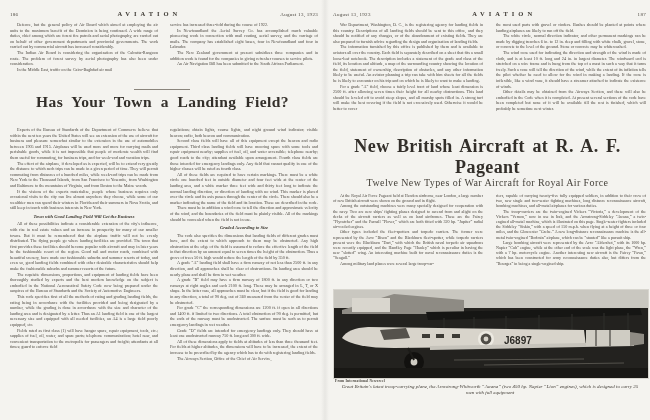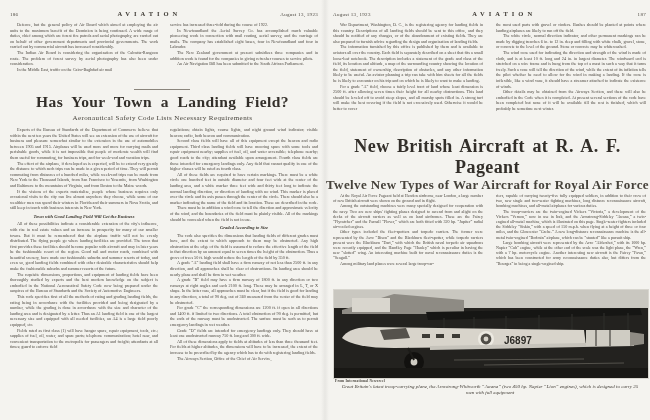--- a/index.html
+++ b/index.html
@@ -42,21 +42,21 @@
   .col p.cont { text-indent:0; }
 
   .divider { position:absolute; top:89px; left:134px; width:56px; height:1px; background:#8a857c; }
 
   h1, h2, h3 { margin:0; font-family:"Liberation Serif", serif; text-align:center; color:#332f2a; }
   .headline { position:absolute; left:0; width:100%; font-weight:700; }
   .page.left  .headline { top:93px;  font-size:15.5px; word-spacing:4.5px; letter-spacing:.4px; }
   .page.right .headline { top:136px; font-size:18px; word-spacing:2.5px; letter-spacing:.4px; }
   .subtitle { position:absolute; left:0; width:100%; font-weight:400; color:#46423b; }
   .page.left  .subtitle { top:114px; font-size:7px;   letter-spacing:.4px; }
-  .page.right .subtitle { top:177px; font-size:13px; letter-spacing:.4px;font-weight:bold; }
+  .page.right .subtitle { top:177px; font-size:10px; letter-spacing:.4px; }
 
   .col h3 { font-size:4.6px; line-height:5.4px; font-style:italic; font-weight:700;
     margin:3px 8px 2px 8px; color:#3b372f; }
 
   figure { margin:0; }
   .photo { position:absolute; top:290px; left:9px; width:314px; height:88px;
     background:#14b8a6; outline:1px solid #d8d6cf; }
   .photo svg { display:block; }
   .credit { position:absolute; top:379px; left:10px; font-size:3.6px; font-weight:700;
     color:#4a463f; letter-spacing:.2px; }
@@ -85,21 +85,20 @@
           <p class="cont">service has increased three-fold during the course of 1922.</p>
           <p>In Newfoundland the Aerial Survey Co. has accomplished much valuable pioneering work in connection with mail routing, aerial survey, and the carriage of mails.  The company has established eight bases, four in Newfoundland and four in Labrador.</p>
           <p>The New Zealand government at present subsidizes three companies and in addition work is found for the companies in giving refresher courses to service pilots.</p>
           <p>An Air Navigation Bill has been submitted to the South African Parliament.</p>
         </div>
     </div>
 
     <div class="divider"></div>
 
     <h1 class="headline">Has Your Town a Landing Field?</h1>
-    <h2 class="subtitle">Aeronautical Safety Code Lists Necessary Requirements</h2>
 
     <div class="cols body-block left-body">
       <div class="col">
         <div>
             <p>Experts of the Bureau of Standards of the Department of Commerce believe that within the next ten years the United States will see an extension of the use of aircraft for business and pleasure somewhat similar to the extension in the use of automobiles between 1905 and 1915.  Airplanes will be used more and more for carrying mails and perishable goods, while it is not impossible that people of moderate wealth will find them useful for commuting, for business trips, and for week-end and vacation trips.</p>
             <p>The effect of the airplane, if developed as is expected, will be to extend very greatly the distance to which such trips can be made in a given period of time.  They will permit commuting from distances of a hundred miles, while week-end trips can be made from New York to the Thousand Islands, from San Francisco to Yosemite, from Washington and Baltimore to the mountains of Virginia, and from Boston to the Maine woods.</p>
             <p>If the visions of the experts materialize, people whose business requires only occasional visits to the city can live almost anywhere they choose, while some of our wealthier men can spend their winters in Florida and their summers in Nova Scotia, and still keep in touch with business interests in New York.</p>
           </div>
         <h3>Town with Good Landing Field Will Get the Business</h3>
         <div>

